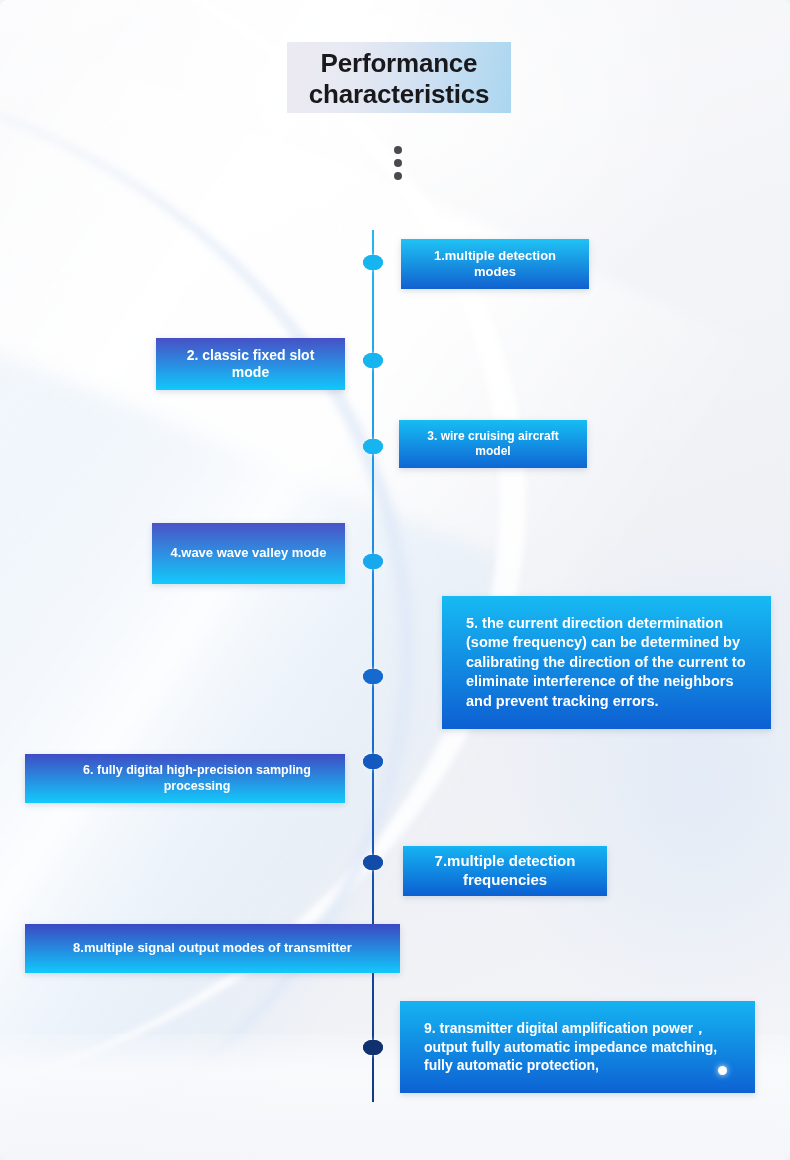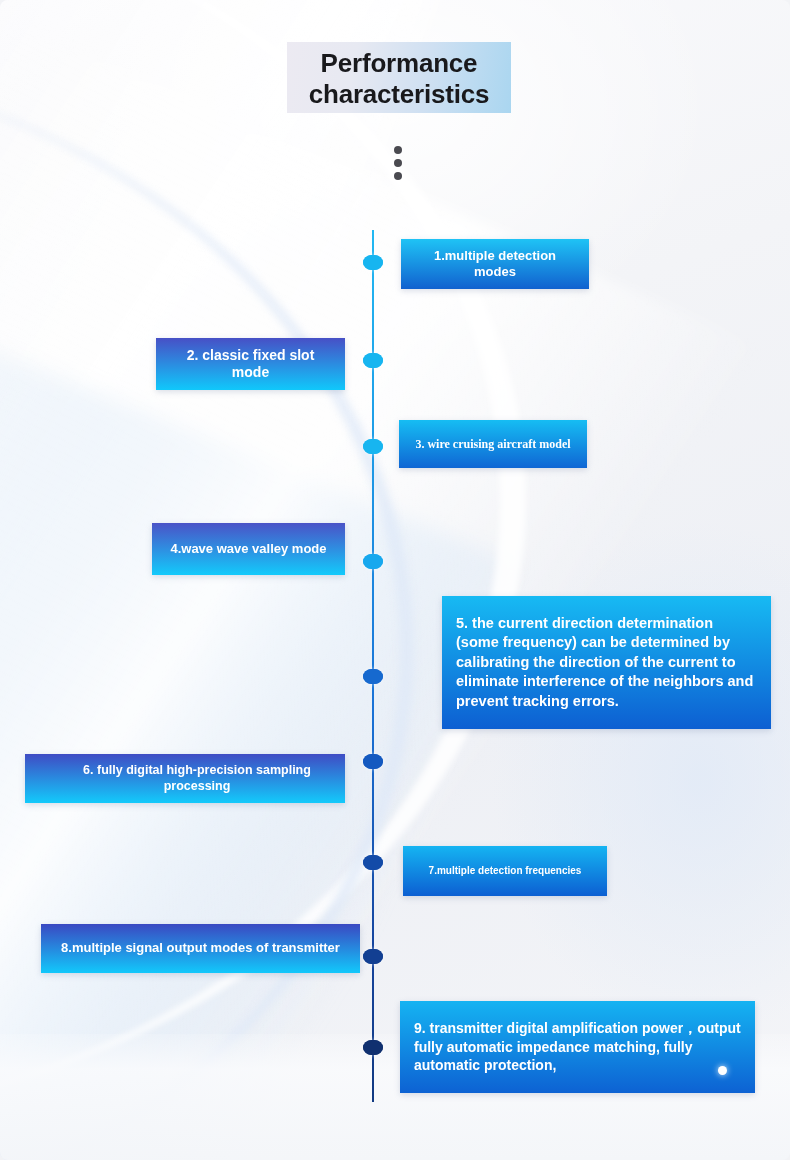--- a/index.html
+++ b/index.html
@@ -177,21 +177,21 @@
     align-items: center;
     color: #ffffff;
     font-weight: bold;
     box-shadow: 0 2px 6px rgba(90,110,150,0.22);
   }
   .bar .label {
     display: block;
     width: 100%;
   }
   .bar.right {
-    padding: 0 14px;
+    padding: 0 24px;
   }
   .bar.left {
     padding: 0 14px;
   }
   .bar.center-text .label { text-align: center; }
 
   .dot-deco {
     position: absolute;
     width: 9px;
     height: 9px;
@@ -230,41 +230,41 @@
   <div id="timeline-items">
       <div class="node" style="top: 262px; background: rgb(23, 181, 240);"></div>
       <div class="bar right center-text" style="left: 401px; top: 239px; width: 188px; height: 50px; background: linear-gradient(rgb(31, 195, 245) 0%, rgb(17, 97, 207) 100%); font-size: 13px; line-height: 1.25;">
         <span class="label">1.multiple detection modes</span>
       </div>
       <div class="node" style="top: 360px; background: rgb(23, 181, 240);"></div>
       <div class="bar left center-text" style="left: 156px; top: 338px; width: 189px; height: 52px; background: linear-gradient(rgb(71, 80, 198) 0%, rgb(16, 200, 251) 100%); font-size: 14px; line-height: 1.25;">
         <span class="label">2. classic fixed slot mode</span>
       </div>
       <div class="node" style="top: 446px; background: rgb(23, 181, 240);"></div>
-      <div class="bar right center-text" style="left: 399px; top: 420px; width: 188px; height: 48px; background: linear-gradient(rgb(22, 189, 243) 0%, rgb(15, 102, 212) 100%); font-size: 12px; line-height: 1.25; font-family: Liberation Serif, serif;">
+      <div class="bar right center-text" style="left: 399px; top: 420px; width: 188px; height: 48px; background: linear-gradient(rgb(22, 189, 243) 0%, rgb(15, 102, 212) 100%); font-size: 12px; line-height: 1.25;">
         <span class="label">3. wire cruising aircraft model</span>
       </div>
       <div class="node" style="top: 561px; background: rgb(24, 168, 238);"></div>
-      <div class="bar left center-text" style="left: 152px; top: 523px; width: 193px; height: 52px; background: linear-gradient(rgb(74, 83, 199) 0%, rgb(19, 202, 251) 100%); font-size: 13px; line-height: 1.25;">
+      <div class="bar left center-text" style="left: 152px; top: 523px; width: 193px; height: 61px; background: linear-gradient(rgb(74, 83, 199) 0%, rgb(19, 202, 251) 100%); font-size: 13px; line-height: 1.25;">
         <span class="label">4.wave wave valley mode</span>
       </div>
       <div class="node" style="top: 676px; background: rgb(22, 105, 207);"></div>
       <div class="bar right" style="left: 400px; top: 596px; width: 329px; height: 133px; background: linear-gradient(rgb(23, 186, 243) 0%, rgb(13, 95, 210) 100%); font-size: 14.5px; line-height: 1.35; margin-left: 42px;">
         <span class="label">5. the current direction determination (some frequency) can be determined by calibrating the direction of the current to eliminate interference of the neighbors and prevent tracking errors.</span>
       </div>
       <div class="node" style="top: 761px; background: rgb(20, 89, 192);"></div>
       <div class="bar left center-text" style="left: 25px; top: 754px; width: 320px; height: 49px; background: linear-gradient(rgb(63, 76, 196) 0%, rgb(19, 202, 251) 100%); font-size: 12.5px; line-height: 1.25; padding-left: 38px;">
         <span class="label">6. fully digital high-precision sampling processing</span>
       </div>
       <div class="node" style="top: 862px; background: rgb(19, 75, 168);"></div>
-      <div class="bar right center-text" style="left: 403px; top: 846px; width: 204px; height: 50px; background: linear-gradient(rgb(21, 180, 242) 0%, rgb(12, 95, 210) 100%); font-size: 10px; line-height: 1.25;">
+      <div class="bar right center-text" style="left: 403px; top: 846px; width: 204px; height: 50px; background: linear-gradient(rgb(21, 180, 242) 0%, rgb(12, 95, 210) 100%); font-size: 15px; line-height: 1.25;">
         <span class="label">7.multiple detection frequencies</span>
       </div>
       <div class="node" style="top: 956px; background: rgb(18, 63, 146);"></div>
-      <div class="bar left center-text" style="left: 25px; top: 924px; width: 319px; height: 49px; background: linear-gradient(rgb(58, 73, 194) 0%, rgb(18, 200, 251) 100%); font-size: 13px; line-height: 1.25; margin-left: 16px;">
+      <div class="bar left center-text" style="left: 25px; top: 924px; width: 375px; height: 49px; background: linear-gradient(rgb(58, 73, 194) 0%, rgb(18, 200, 251) 100%); font-size: 13px; line-height: 1.25;">
         <span class="label">8.multiple signal output modes of transmitter</span>
       </div>
       <div class="node" style="top: 1047px; background: rgb(16, 48, 111);"></div>
       <div class="bar right" style="left: 400px; top: 1001px; width: 355px; height: 92px; background: linear-gradient(rgb(21, 179, 242) 0%, rgb(13, 98, 211) 100%); font-size: 14px; line-height: 1.35; justify-content: center;">
         <span class="label">9. transmitter digital amplification power，output fully automatic impedance matching, fully automatic protection,</span>
         <span class="dot-deco" style="right: 28px; bottom: 18px;"></span>
       </div>
     </div>
 
 </div>

